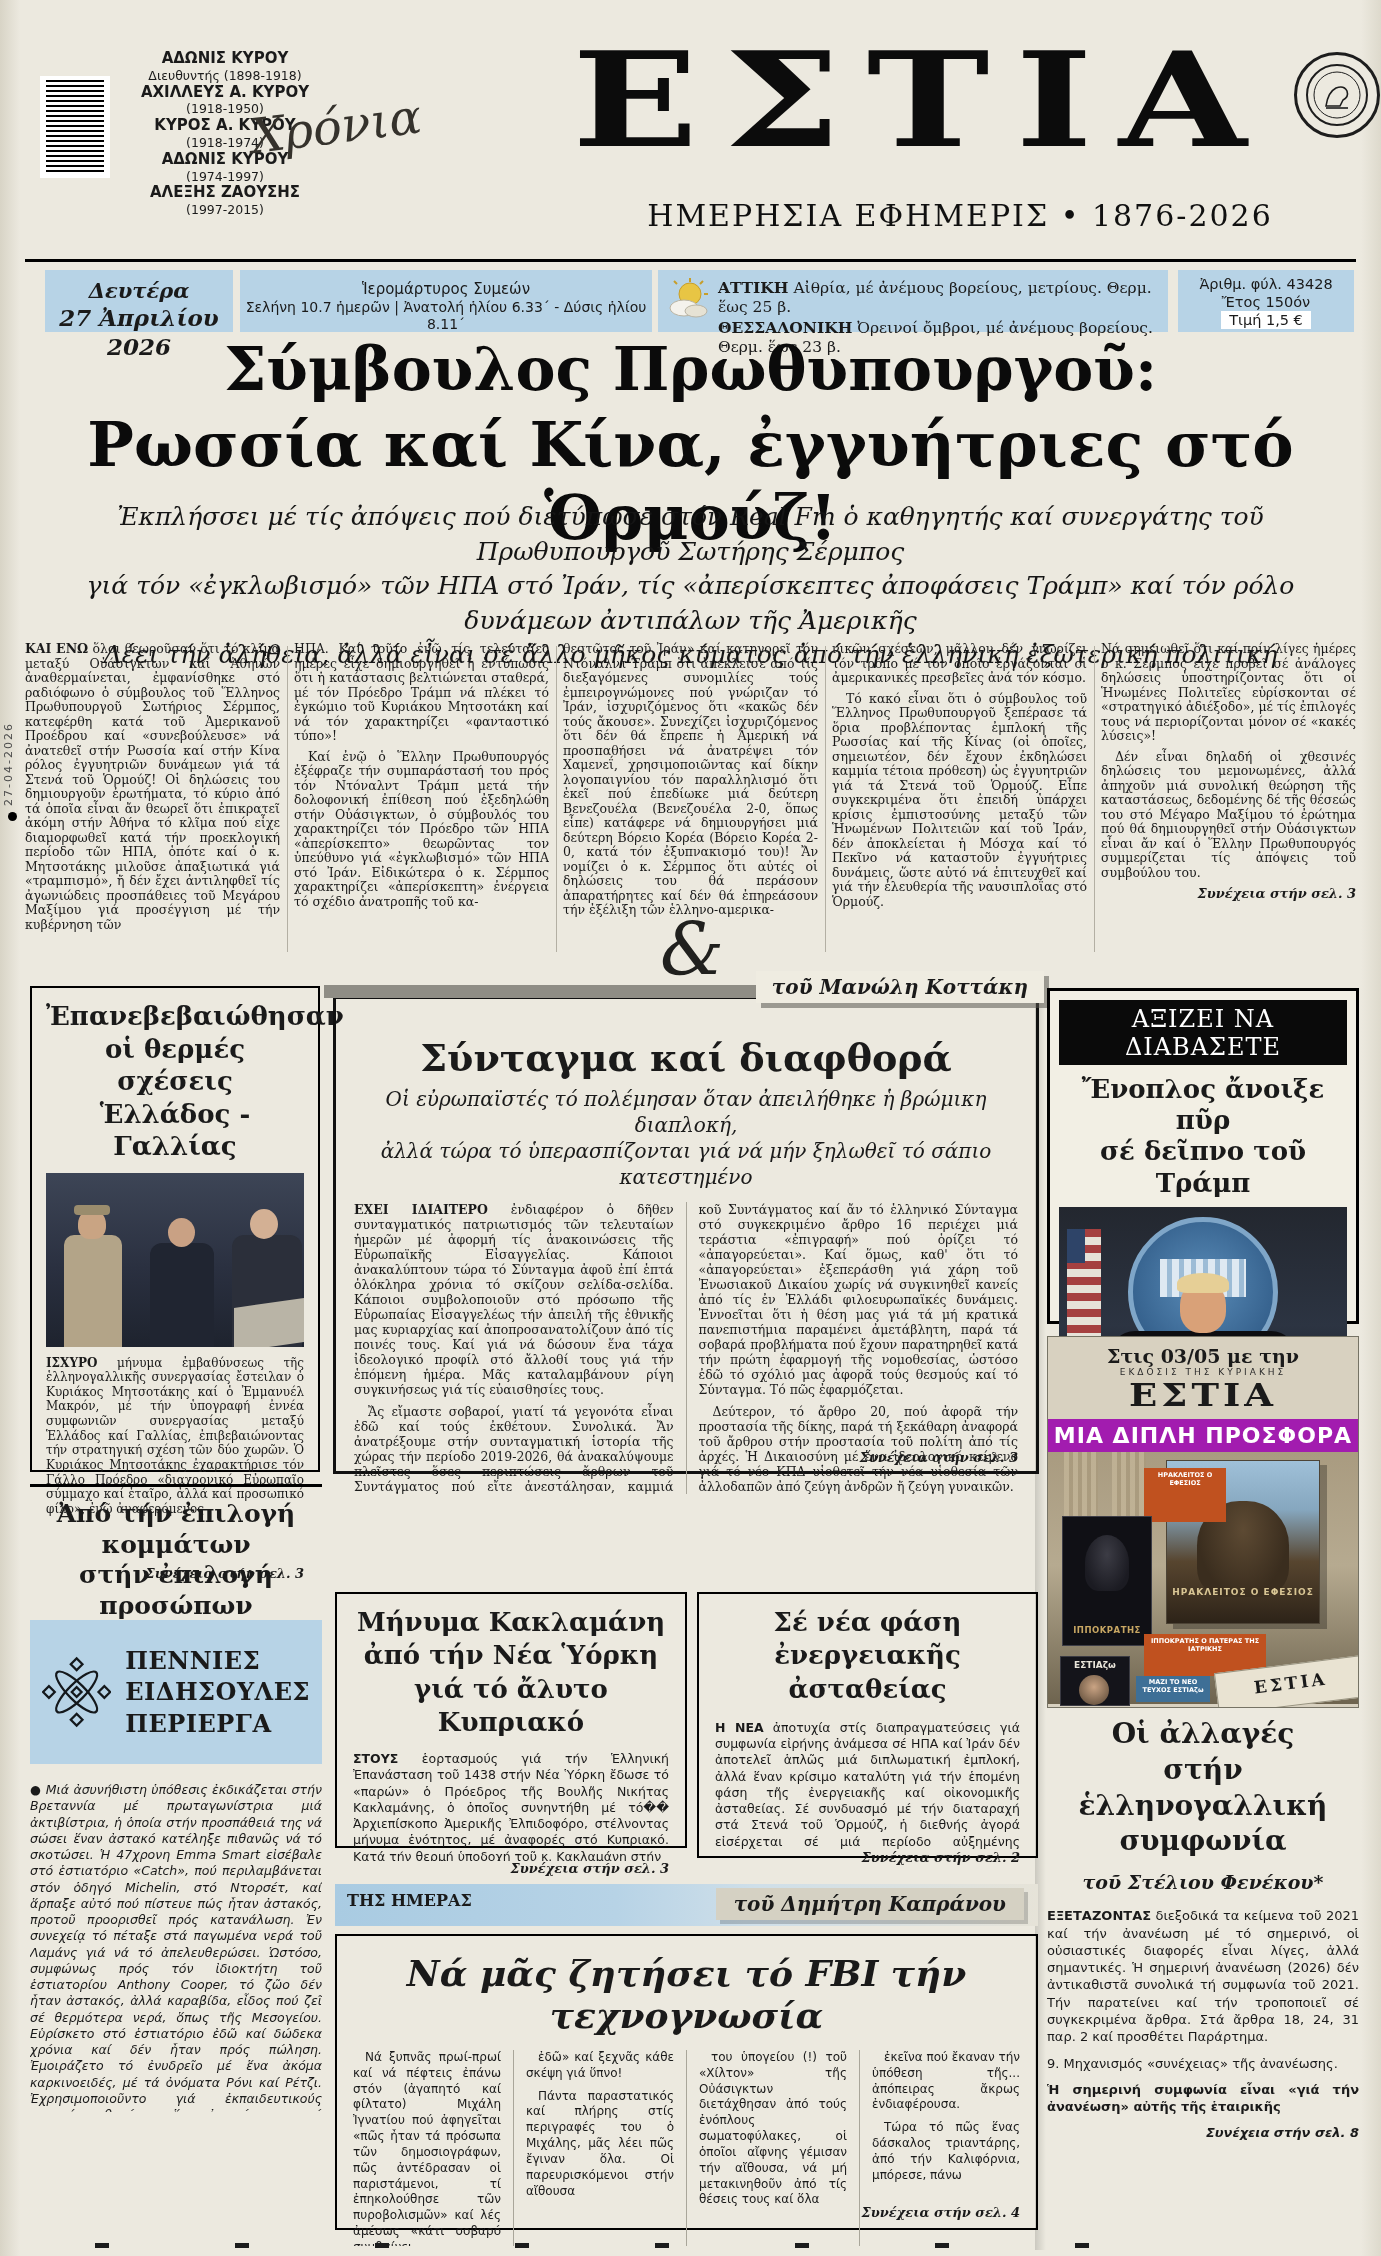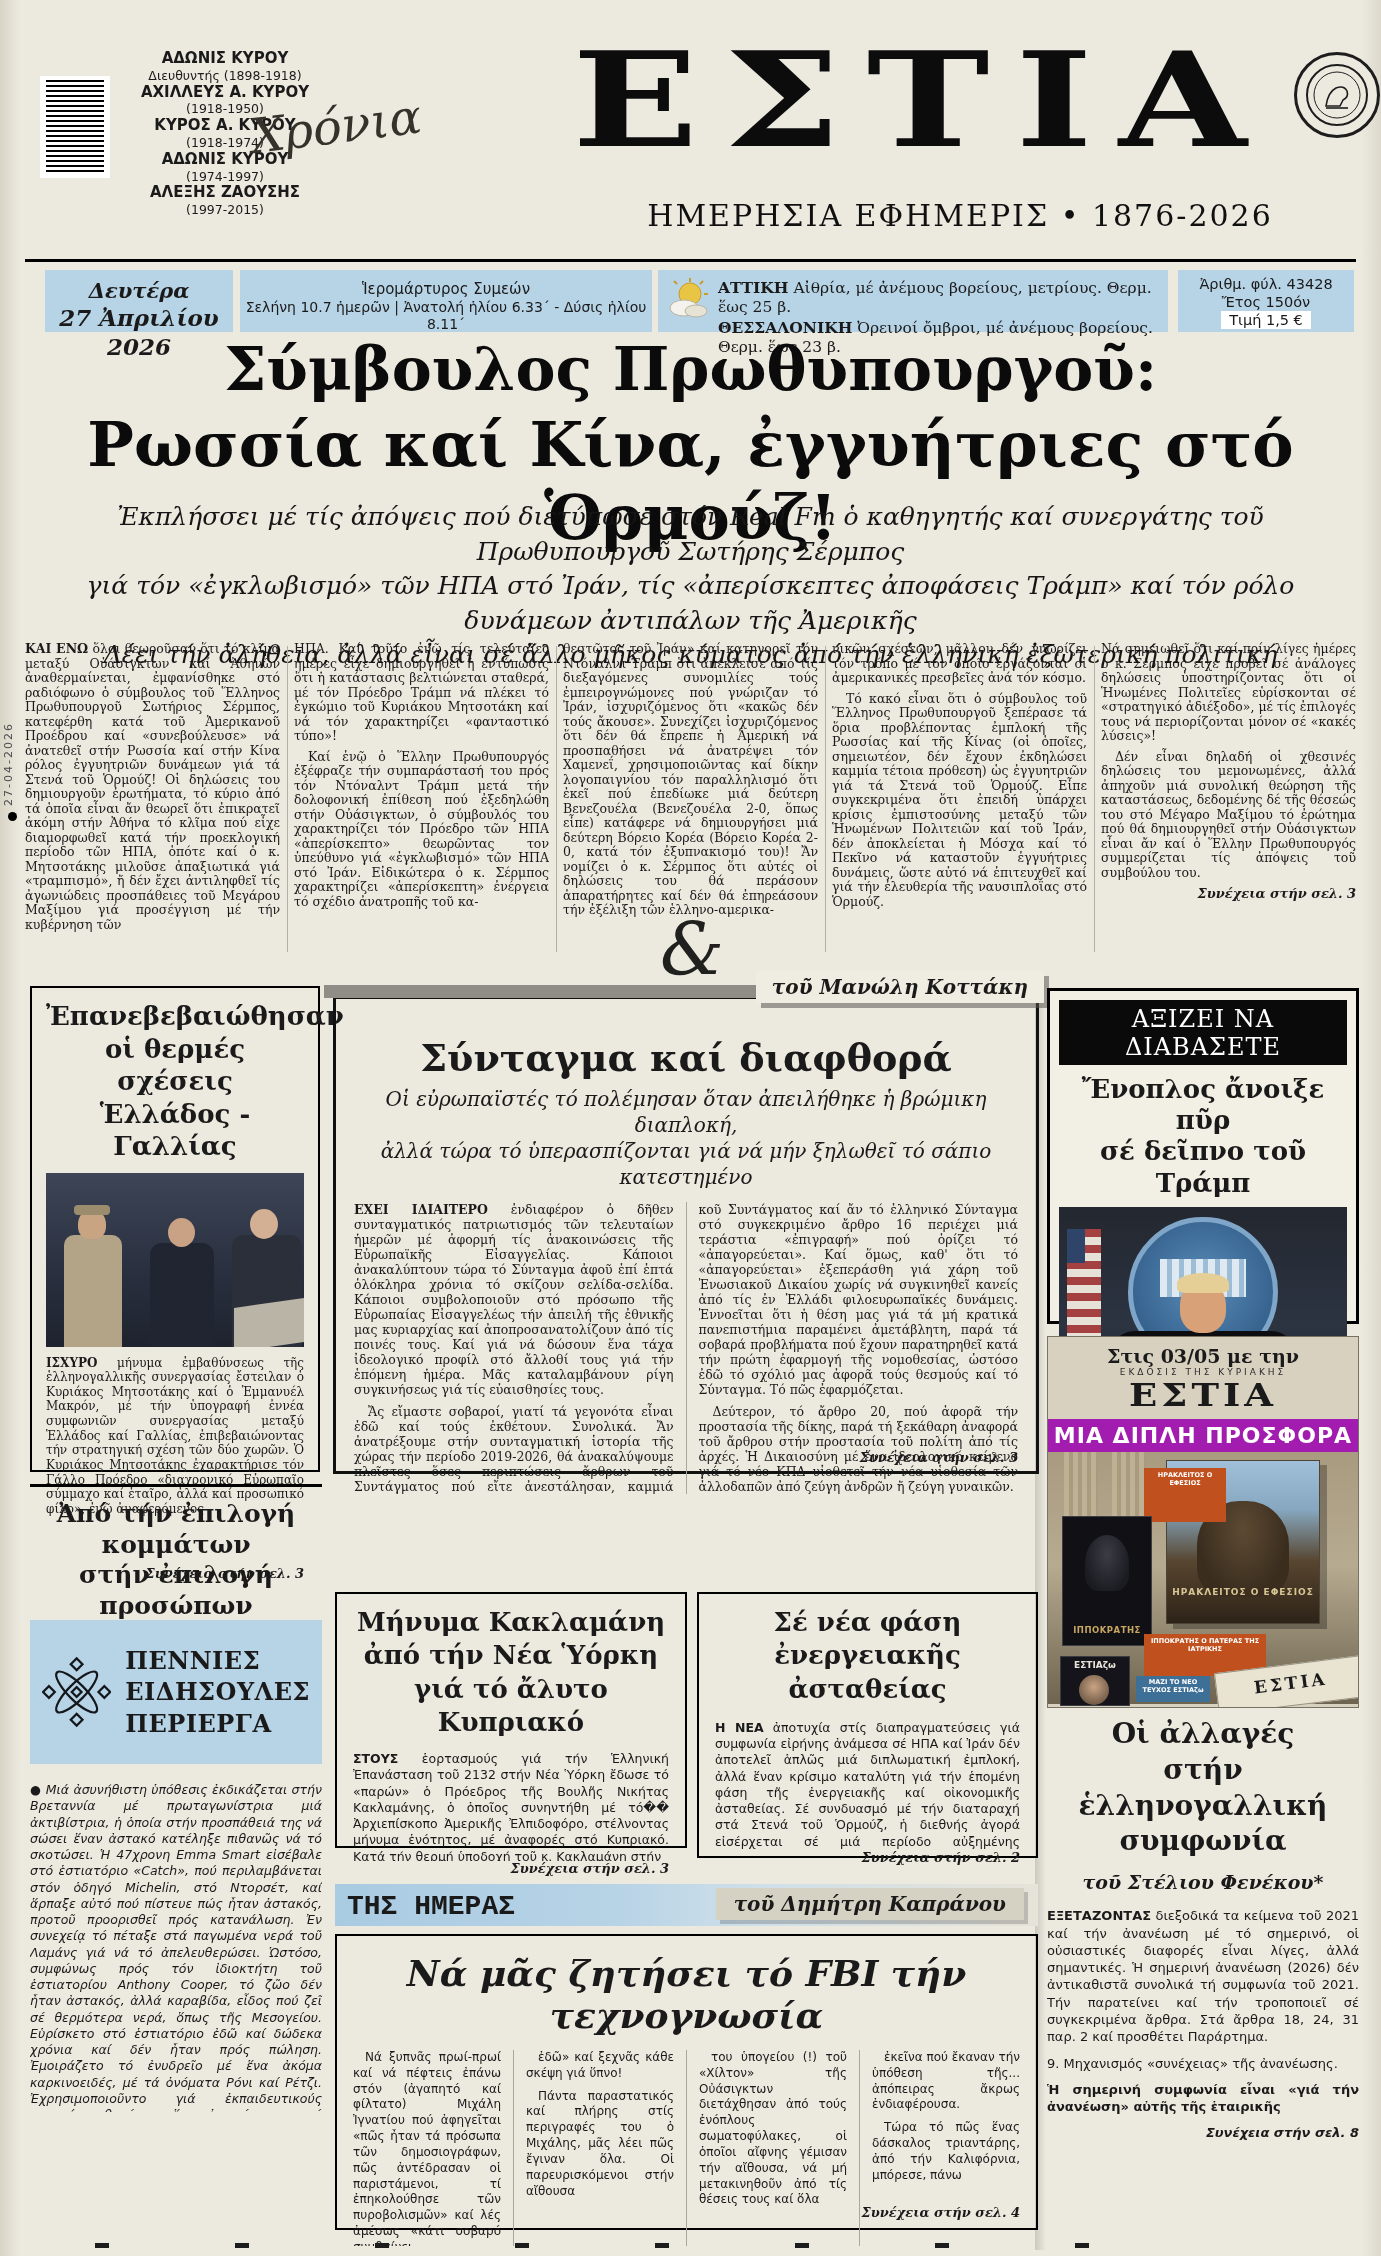--- a/index.html
+++ b/index.html
@@ -83,21 +83,21 @@
   .pennies{background:#b7d3e6;display:flex;align-items:center;gap:14px;padding:10px 12px;box-sizing:border-box;}
   .pennies .lbl{font-weight:bold;font-size:24px;line-height:1.3;letter-spacing:.5px;}
   .bulletpar{font-family:"DejaVu Sans",sans-serif;font-size:12.5px;line-height:1.3;overflow:hidden;}
 
   
   .sm-title{font-weight:bold;font-size:26px;line-height:1.28;}
   .sm-body{font-family:"DejaVu Sans",sans-serif;font-size:12.5px;line-height:1.3;overflow:hidden;}
 
   
   .imeras-bar{background:linear-gradient(90deg,#a9cbe2 0%,#b7d3e6 40%,#cfdfe9 60%,#e6e3d8 100%);}
-  .imeras-lbl{font-weight:bold;font-size:28px;font-family:Liberation Mono, monospace;}
+  .imeras-lbl{font-weight:bold;font-size:16px;}
   .imeras-by{background:#d5d1c3;box-shadow:4px 4px 0 rgba(0,0,0,.18);font-weight:bold;font-style:italic;font-size:20px;padding:4px 18px;}
   .fbi-title{font-weight:bold;font-style:italic;font-size:36px;}
   .fbi-col{flex:1;height:196px;overflow:hidden;font-family:"DejaVu Sans",sans-serif;font-size:12px;line-height:1.32;}
   .fbi-col p{margin:0 0 7px;text-indent:12px;}
   .fbi-cols{display:flex;gap:0;}
   .fbi-cols .fbi-col + .fbi-col{border-left:1px solid #a9a69a;padding-left:12px;margin-left:12px;}
 
   
   .f-title{font-weight:bold;font-size:28px;line-height:1.28;}
   .f-body{font-family:"DejaVu Sans",sans-serif;font-size:13px;line-height:1.33;overflow:hidden;}
@@ -343,21 +343,21 @@
     <span class="i">Μιά ἀσυνήθιστη ὑπόθεσις ἐκδικάζεται στήν Βρεταννία μέ πρωταγωνίστρια μιά ἀκτιβίστρια, ἡ ὁποία στήν προσπάθειά της νά σώσει ἕναν ἀστακό κατέληξε πιθανῶς νά τό σκοτώσει. Ἡ 47χρονη Emma Smart εἰσέβαλε στό ἑστιατόριο «Catch», πού περιλαμβάνεται στόν ὁδηγό Michelin, στό Ντορσέτ, καί ἅρπαξε αὐτό πού πίστευε πώς ἦταν ἀστακός, προτοῦ προορισθεῖ πρός κατανάλωση. Ἐν συνεχείᾳ τό πέταξε στά παγωμένα νερά τοῦ Λαμάνς γιά νά τό ἀπελευθερώσει. Ὡστόσο, συμφώνως πρός τόν ἰδιοκτήτη τοῦ ἑστιατορίου Anthony Cooper, τό ζῶο δέν ἦταν ἀστακός, ἀλλά καραβίδα, εἶδος πού ζεῖ σέ θερμότερα νερά, ὅπως τῆς Μεσογείου. Εὑρίσκετο στό ἑστιατόριο ἐδῶ καί δώδεκα χρόνια καί δέν ἦταν πρός πώληση. Ἐμοιράζετο τό ἐνυδρεῖο μέ ἕνα ἀκόμα καρκινοειδές, μέ τά ὀνόματα Ρόνι καί Ρέτζι. Ἐχρησιμοποιοῦντο γιά ἐκπαιδευτικούς σκοπούς, πιθανότατα ὅταν ἐπισκέπτονταν τό ἑστιατόριο παιδιά.</span>
   </div>
 
   <div class="abs nbox" style="left:335px;top:1592px;width:352px;height:256px;padding:12px 16px;box-sizing:border-box;">
     <div class="sm-title ctr">
       <div>Μήνυμα Κακλαμάνη</div>
       <div>ἀπό τήν Νέα Ὑόρκη</div>
       <div>γιά τό ἄλυτο Κυπριακό</div>
     </div>
     <div class="sm-body jtx" style="margin-top:12px;height:110px;">
-      <b class="lede">ΣΤΟΥΣ</b> <span>ἑορτασμούς γιά τήν Ἑλληνική Ἐπανάσταση τοῦ 2132 στήν Νέα Ὑόρκη ἔδωσε τό «παρών» ὁ Πρόεδρος τῆς Βουλῆς Νικήτας Κακλαμάνης, ὁ ὁποῖος συνηντήθη μέ τό�� Ἀρχιεπίσκοπο Ἀμερικῆς Ἐλπιδοφόρο, στέλνοντας μήνυμα ἑνότητος, μέ ἀναφορές στό Κυπριακό. Κατά τήν θερμή ὑποδοχή τοῦ κ. Κακλαμάνη στήν</span>
+      <b class="lede">ΣΤΟΥΣ</b> <span>ἑορτασμούς γιά τήν Ἑλληνική Ἐπανάσταση τοῦ 1438 στήν Νέα Ὑόρκη ἔδωσε τό «παρών» ὁ Πρόεδρος τῆς Βουλῆς Νικήτας Κακλαμάνης, ὁ ὁποῖος συνηντήθη μέ τό�� Ἀρχιεπίσκοπο Ἀμερικῆς Ἐλπιδοφόρο, στέλνοντας μήνυμα ἑνότητος, μέ ἀναφορές στό Κυπριακό. Κατά τήν θερμή ὑποδοχή τοῦ κ. Κακλαμάνη στήν</span>
     </div>
     <div class="cont">Συνέχεια στήν σελ. 3</div>
   </div>
 
   <div class="abs nbox" style="left:697px;top:1592px;width:341px;height:266px;padding:12px 16px;box-sizing:border-box;">
     <div class="sm-title ctr">
       <div>Σέ νέα φάση ἐνεργειακῆς</div>
       <div>ἀσταθείας</div>
     </div>
     <div class="sm-body jtx" style="margin-top:14px;height:130px;">

